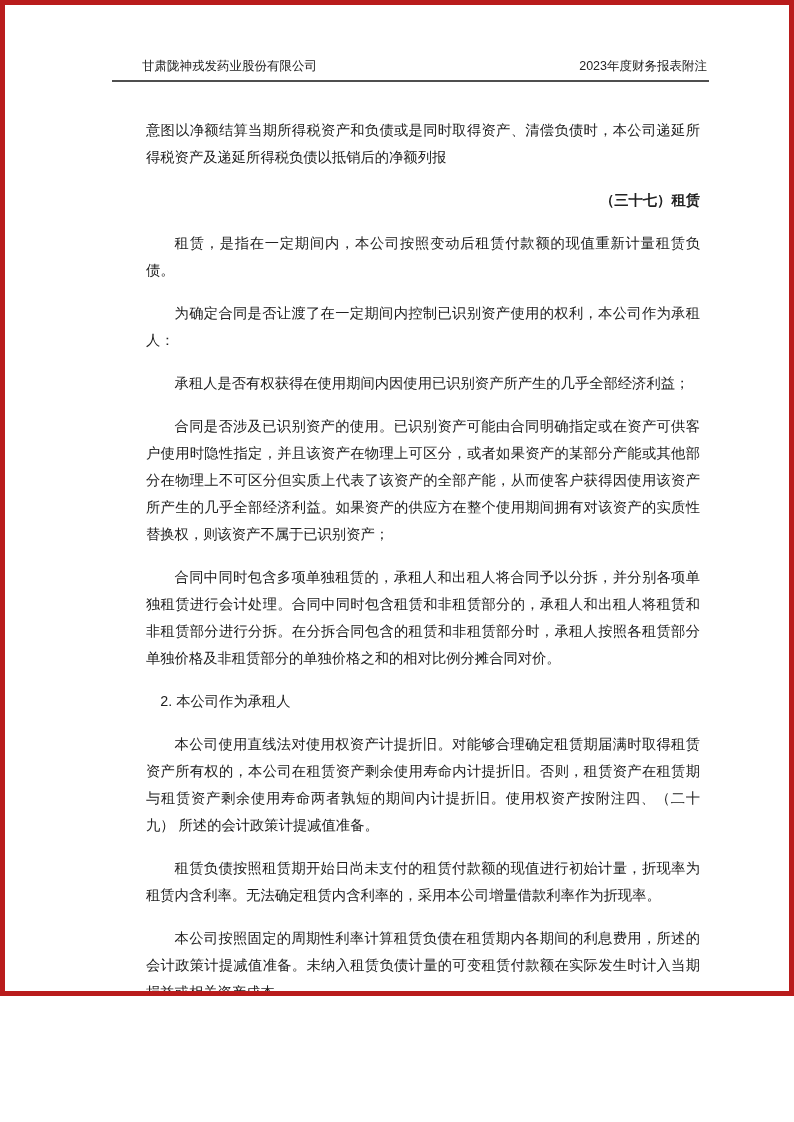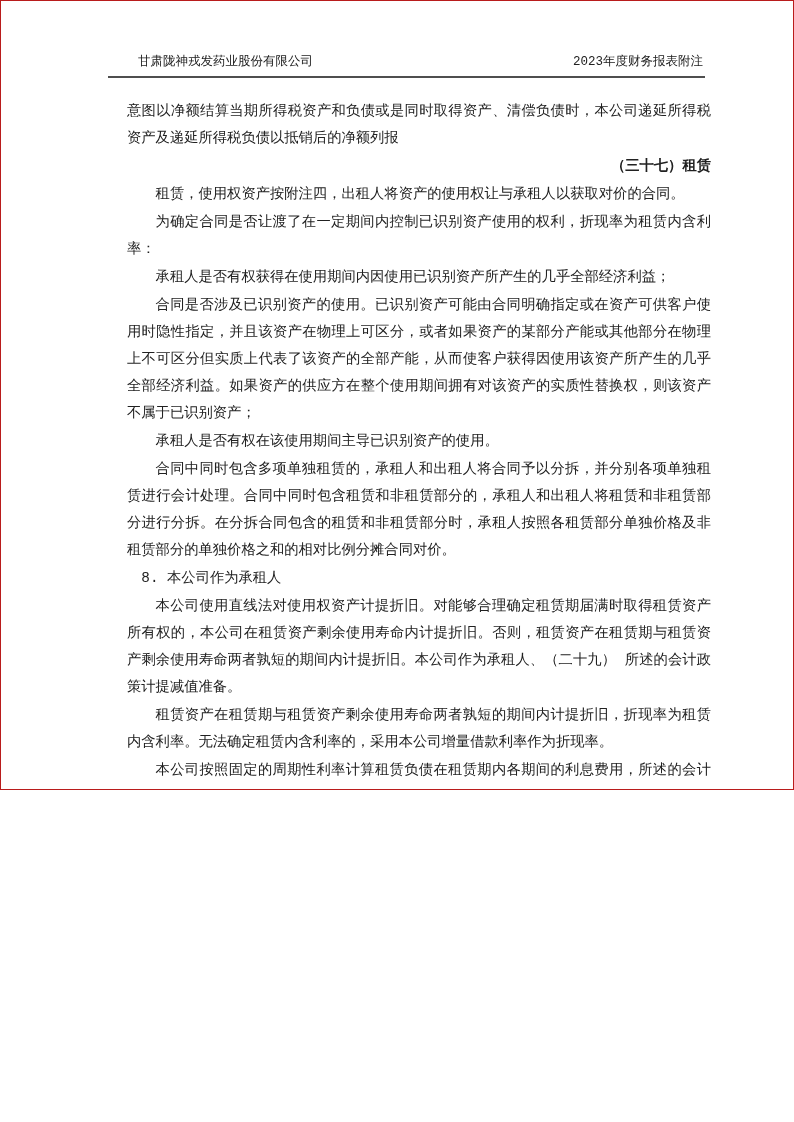--- a/index.html
+++ b/index.html
@@ -3,25 +3,25 @@
 <meta charset="utf-8">
 <style>
   html, body {
     margin: 0;
     padding: 0;
     background: #ffffff;
   }
   .page {
     position: relative;
     width: 794px;
-    height: 790px;
+    height: 996px;
     background: #ffffff;
     box-sizing: border-box;
-    border: 1px solid #b91c1c;
-    font-family: Liberation Mono, monospace;
+    border: 5px solid #b91c1c;
+    font-family: Liberation Sans, sans-serif;
     color: #212121;
     overflow: hidden;
   }
   .header {
     position: absolute;
     top: 54px;
     left: 107px;
     width: 597px;
     display: flex;
     justify-content: space-between;
@@ -35,21 +35,21 @@
   }
   .doc-body {
     position: absolute;
     top: 96px;
     left: 125px;
     width: 586px;
     font-size: 14.3px;
     line-height: 27px;
   }
   .para {
-    margin: 1px;
+    margin: 16px;
     padding: 0;
     text-indent: 2em;
     text-align: justify;
     text-justify: inter-ideograph;
     word-break: break-all;
   }
   .para.continuation { text-indent: 0; }
   .para.heading { font-weight: bold; text-indent: 1.55em; text-align: right; }
   .para.list-item { text-indent: 1em; text-align: left; }
   .footer {
@@ -68,29 +68,28 @@
 <div class="page">
 
   <div class="header">
     <span>甘肃陇神戎发药业股份有限公司</span>
     <span>2023年度财务报表附注</span>
   </div>
 
   <div class="doc-body">
       <p class="para continuation">意图以净额结算当期所得税资产和负债或是同时取得资产、清偿负债时，本公司递延所得税资产及递延所得税负债以抵销后的净额列报</p>
       <p class="para heading">（三十七）租赁</p>
-      <p class="para normal">租赁，使用权资产按附注四，出租人将资产的使用权让与承租人以获取对价的合同。</p>
-      <p class="para normal">为确定合同是否让渡了在一定期间内控制已识别资产使用的权利，折现率为租赁内含利率：</p>
+      <p class="para normal">租赁，是指在一定期间内，本公司按照变动后租赁付款额的现值重新计量租赁负债。</p>
+      <p class="para normal">为确定合同是否让渡了在一定期间内控制已识别资产使用的权利，本公司作为承租人：</p>
       <p class="para normal">承租人是否有权获得在使用期间内因使用已识别资产所产生的几乎全部经济利益；</p>
       <p class="para normal">合同是否涉及已识别资产的使用。已识别资产可能由合同明确指定或在资产可供客户使用时隐性指定，并且该资产在物理上可区分，或者如果资产的某部分产能或其他部分在物理上不可区分但实质上代表了该资产的全部产能，从而使客户获得因使用该资产所产生的几乎全部经济利益。如果资产的供应方在整个使用期间拥有对该资产的实质性替换权，则该资产不属于已识别资产；</p>
-      <p class="para normal">承租人是否有权在该使用期间主导已识别资产的使用。</p>
       <p class="para normal">合同中同时包含多项单独租赁的，承租人和出租人将合同予以分拆，并分别各项单独租赁进行会计处理。合同中同时包含租赁和非租赁部分的，承租人和出租人将租赁和非租赁部分进行分拆。在分拆合同包含的租赁和非租赁部分时，承租人按照各租赁部分单独价格及非租赁部分的单独价格之和的相对比例分摊合同对价。</p>
-      <p class="para list-item">8.  本公司作为承租人</p>
-      <p class="para normal">本公司使用直线法对使用权资产计提折旧。对能够合理确定租赁期届满时取得租赁资产所有权的，本公司在租赁资产剩余使用寿命内计提折旧。否则，租赁资产在租赁期与租赁资产剩余使用寿命两者孰短的期间内计提折旧。本公司作为承租人、（二十九） 所述的会计政策计提减值准备。</p>
-      <p class="para normal">租赁资产在租赁期与租赁资产剩余使用寿命两者孰短的期间内计提折旧，折现率为租赁内含利率。无法确定租赁内含利率的，采用本公司增量借款利率作为折现率。</p>
+      <p class="para list-item">2.  本公司作为承租人</p>
+      <p class="para normal">本公司使用直线法对使用权资产计提折旧。对能够合理确定租赁期届满时取得租赁资产所有权的，本公司在租赁资产剩余使用寿命内计提折旧。否则，租赁资产在租赁期与租赁资产剩余使用寿命两者孰短的期间内计提折旧。使用权资产按附注四、（二十九） 所述的会计政策计提减值准备。</p>
+      <p class="para normal">租赁负债按照租赁期开始日尚未支付的租赁付款额的现值进行初始计量，折现率为租赁内含利率。无法确定租赁内含利率的，采用本公司增量借款利率作为折现率。</p>
       <p class="para normal">本公司按照固定的周期性利率计算租赁负债在租赁期内各期间的利息费用，所述的会计政策计提减值准备。未纳入租赁负债计量的可变租赁付款额在实际发生时计入当期损益或相关资产成本。</p>
     </div>
 
   <div class="footer">
     <span>52</span>
   </div>
 
 </div>
 
 </body></html>

